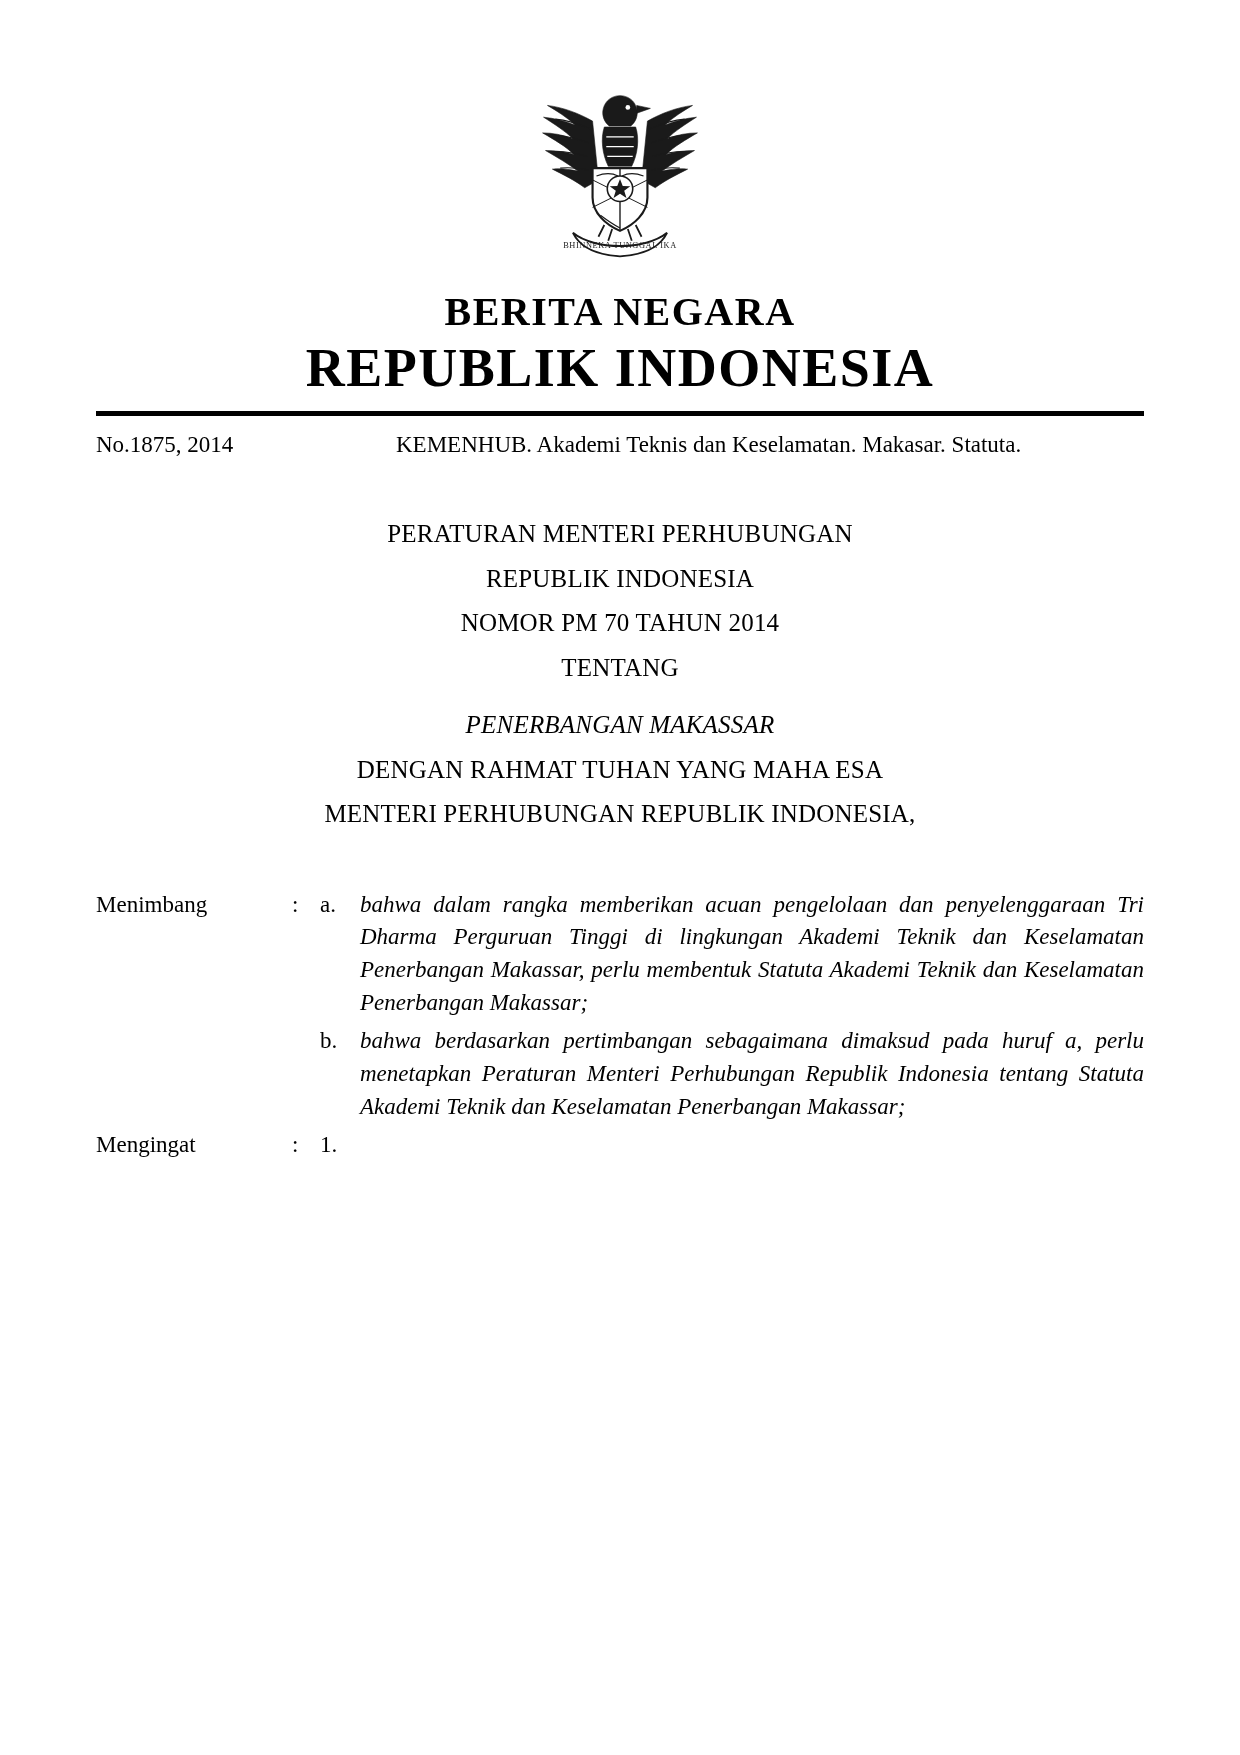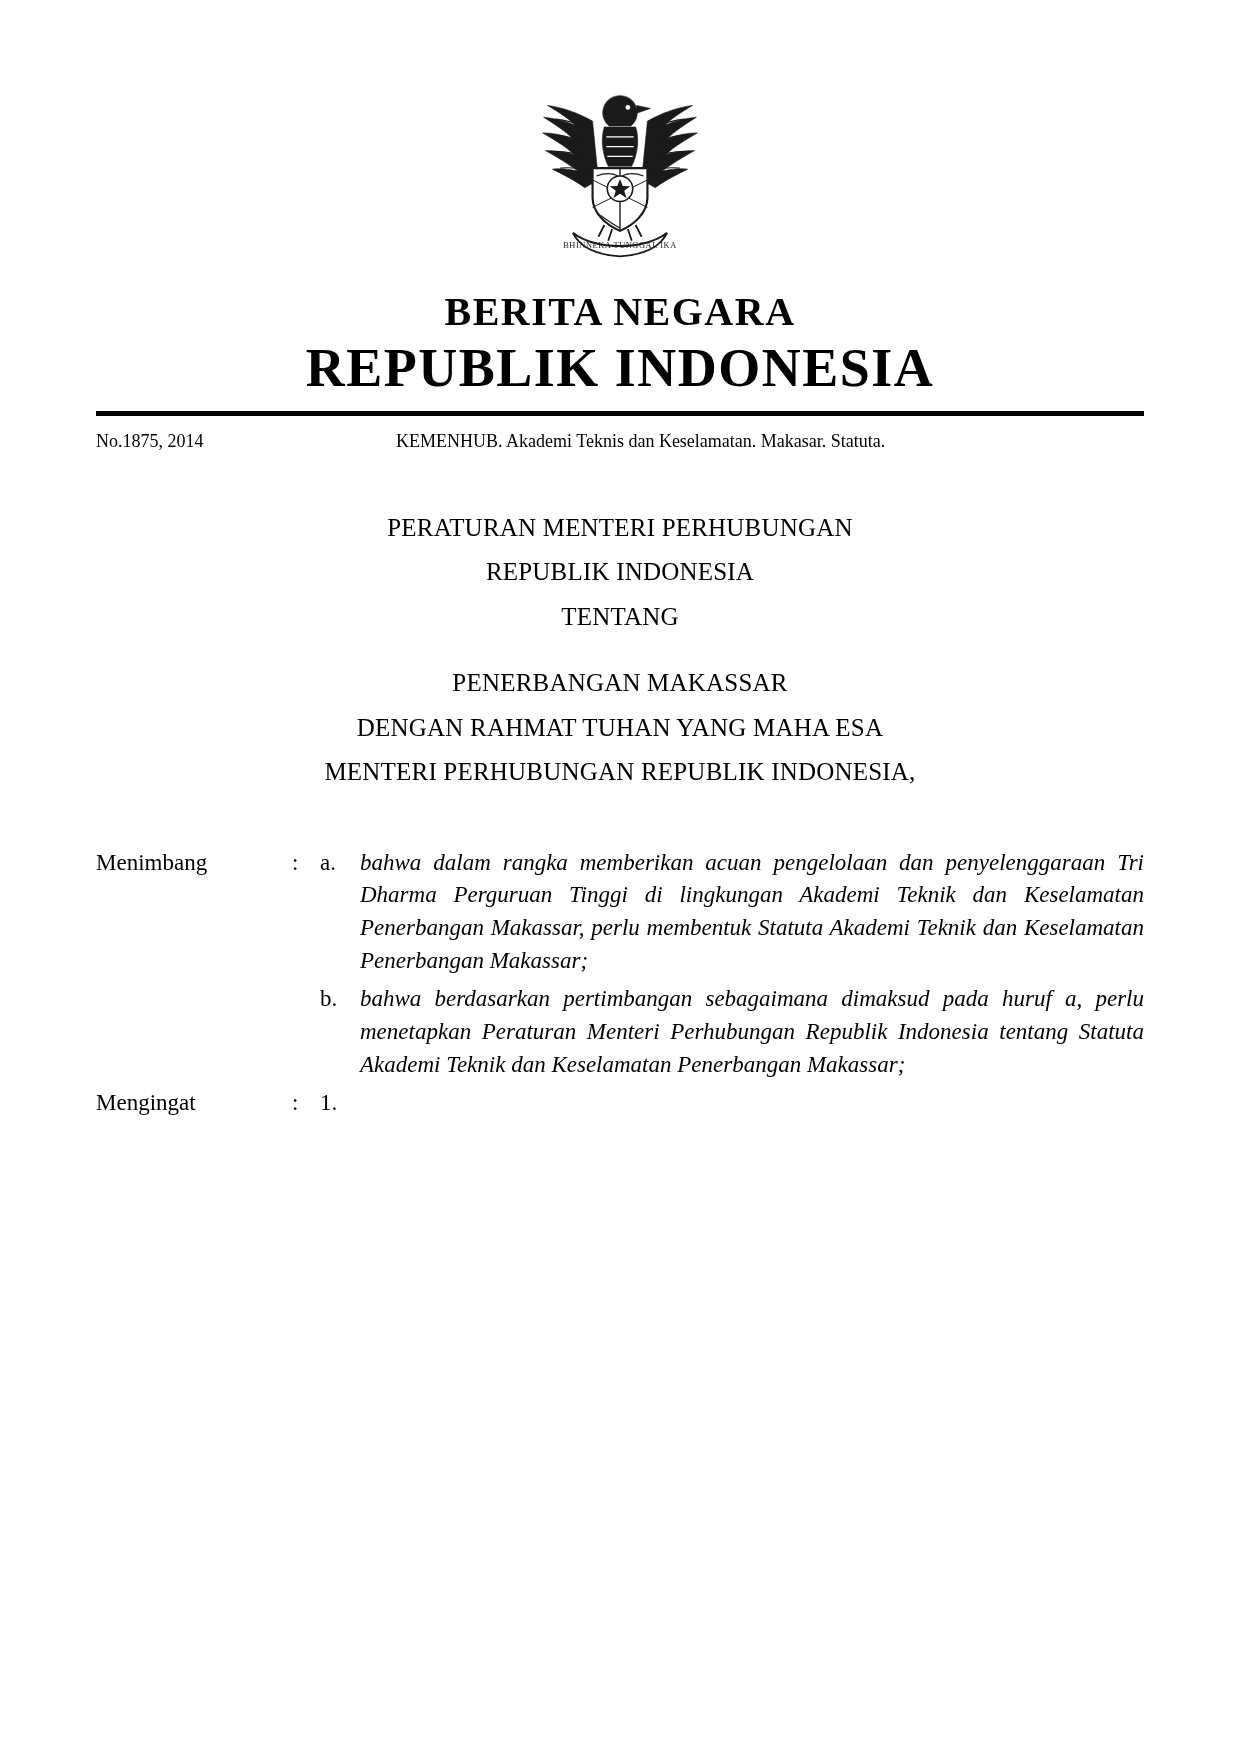--- a/index.html
+++ b/index.html
@@ -48,40 +48,41 @@
 
   .rule {
     border: none;
     border-top: 5px solid #000;
     margin: 10px 0 0 0;
   }
   
   .issue {
     display: flex;
     margin-top: 14px;
-    font-size: 18px;
+    font-size: 23px;
     line-height: 1.32;
   }
   .issue .no {
     width: 300px;
     flex: 0 0 300px;
   }
   .issue .subj {
     flex: 1 1 auto;
   }
   
   .titleblock {
     text-align: center;
     margin-top: 52px;
     font-size: 25px;
     line-height: 1.78;
     letter-spacing: 0.2px;
   }
   .titleblock .gap-before {
-    margin-top: 22px;
+    margin-top: 13px;
+    font-style: italic;
   }
   
   .clauses {
     margin-top: 52px;
     font-size: 23px;
     line-height: 1.42;
   }
   .clause-row {
     display: flex;
     align-items: flex-start;
@@ -165,20 +166,21 @@
   <hr class="rule">
 
   <div class="issue">
     <div class="no">No.1875, 2014</div>
     <div class="subj">KEMENHUB. Akademi Teknis dan Keselamatan. Makasar. Statuta.</div>
   </div>
 
   <div class="titleblock">
     <div>PERATURAN MENTERI PERHUBUNGAN</div>
     <div>REPUBLIK  INDONESIA</div>
+    <div>NOMOR PM 70 TAHUN 2014</div>
     <div>TENTANG</div>
     <div class="gap-before">PENERBANGAN MAKASSAR</div>
     <div>DENGAN RAHMAT TUHAN YANG MAHA ESA</div>
     <div>MENTERI PERHUBUNGAN REPUBLIK  INDONESIA,</div>
   </div>
 
   <div class="clauses">
 
     <div class="clause-row">
       <div class="clause-label">Menimbang</div>

